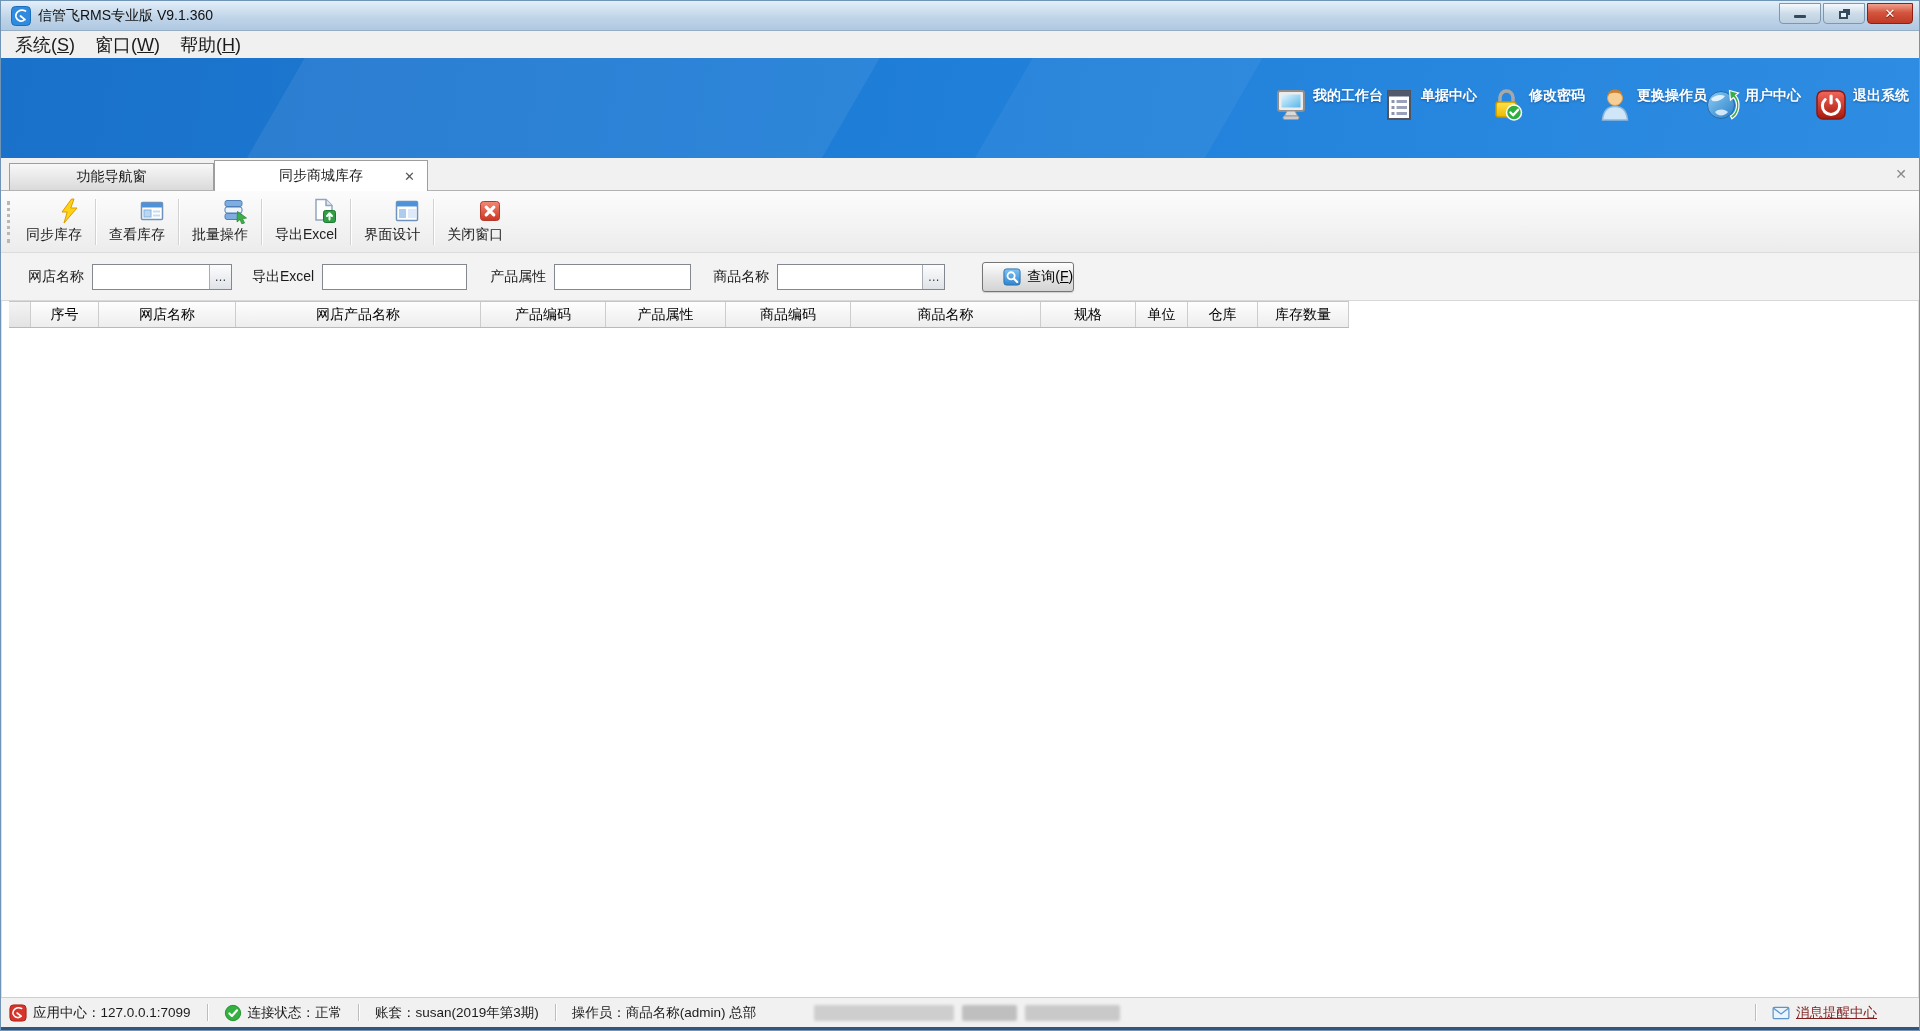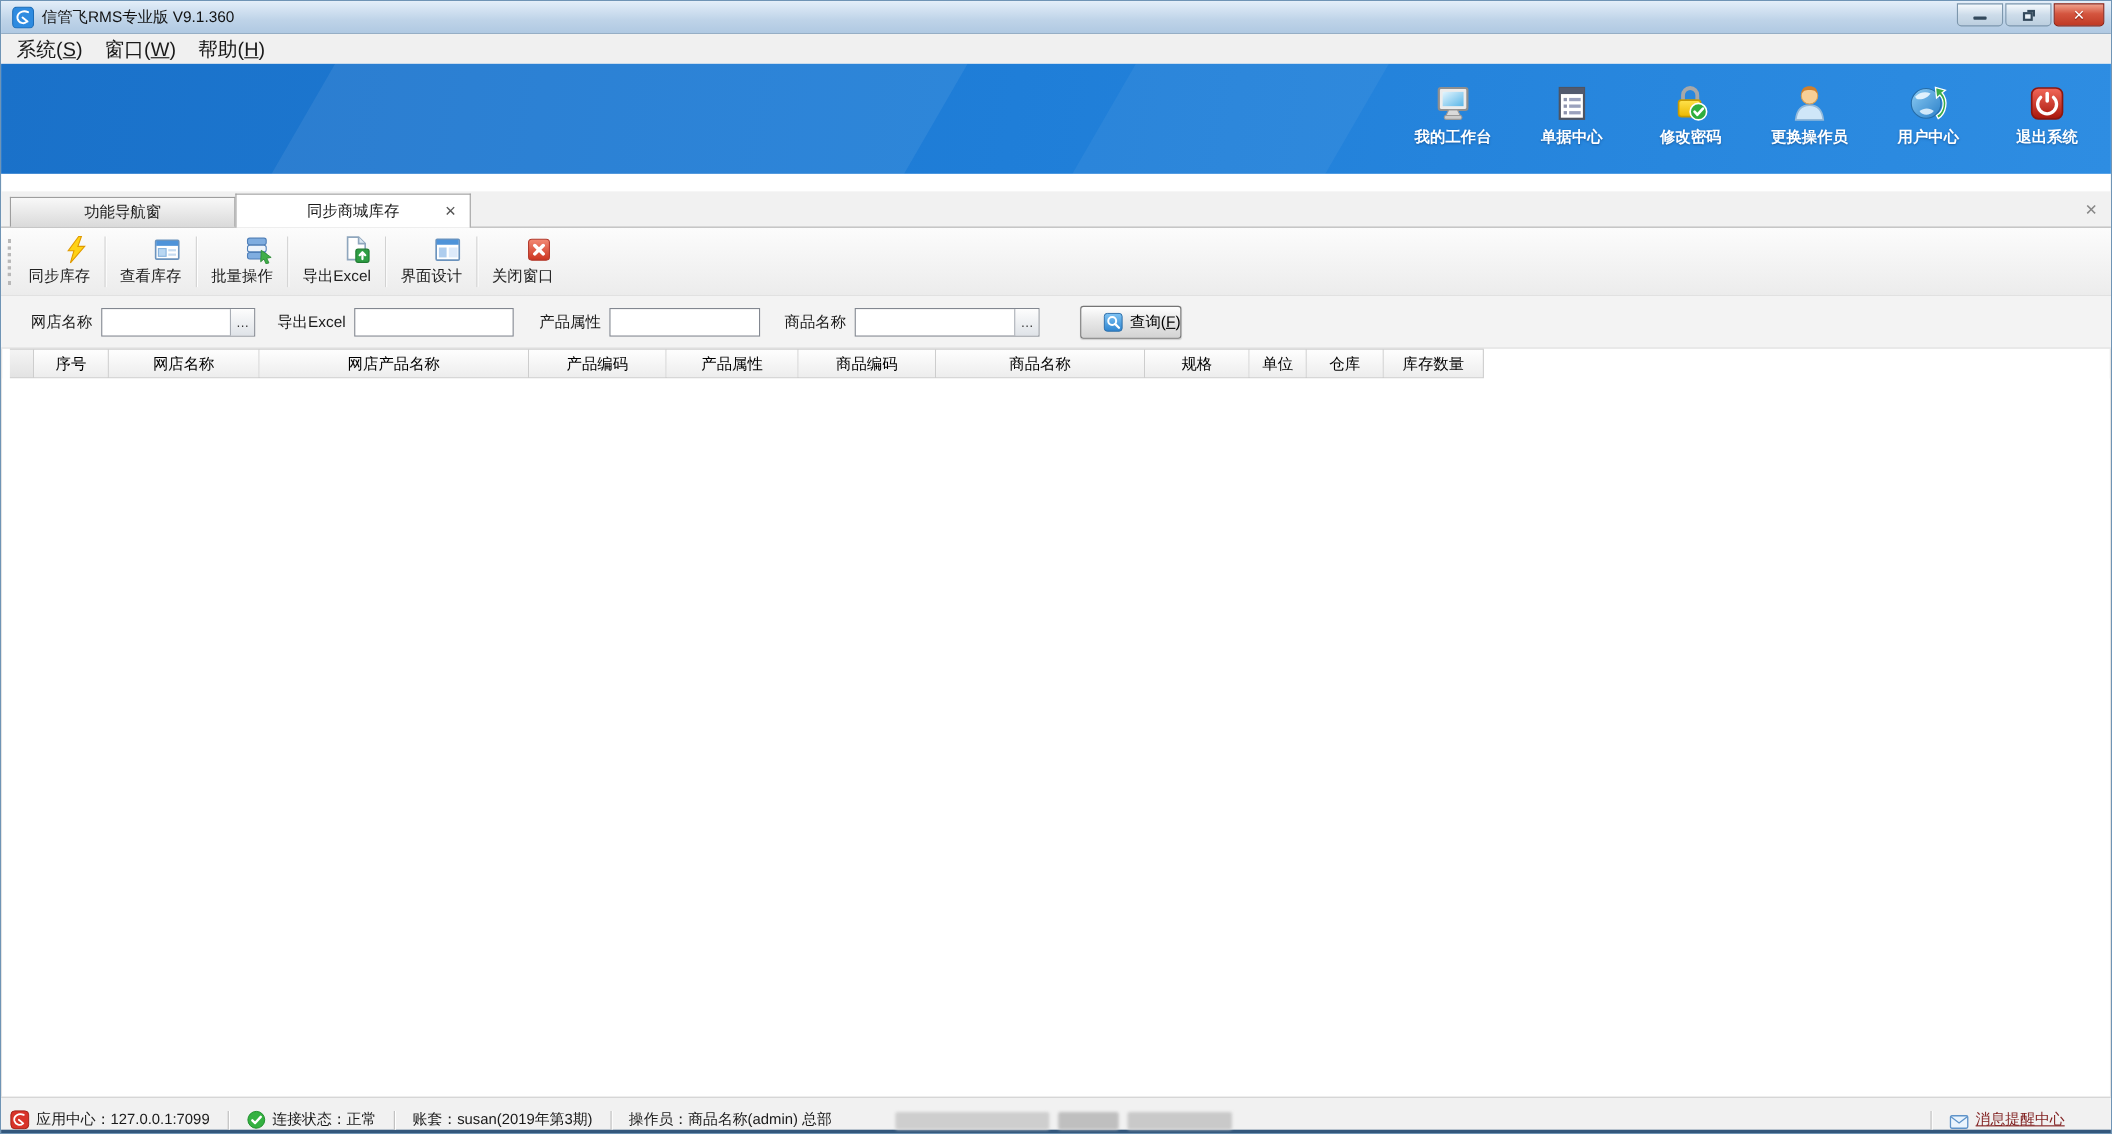--- a/index.html
+++ b/index.html
@@ -26,26 +26,26 @@
   
   .banner { height:100px; flex:0 0 100px; position:relative; overflow:hidden; background:linear-gradient(100deg,#1a71c9 0%,#1f7ed8 48%,#2e8de2 100%); display:flex; align-items:center; }
   .banner::before { content:''; position:absolute; left:14%; top:-40%; width:30%; height:200%; background:rgba(255,255,255,.07); transform:skewX(-30deg); }
   .banner::after { content:''; position:absolute; left:52%; top:-40%; width:12%; height:200%; background:rgba(255,255,255,.05); transform:skewX(-30deg); }
   .brand { display:flex; align-items:center; margin-left:44px; z-index:1; }
   .brand-mark { width:46px; height:42px; margin-right:10px; }
   .brand-name { color:#fff; font-size:36px; font-weight:bold; letter-spacing:2px; text-shadow:0 2px 3px rgba(0,40,90,.35); }
   .brand-dot { color:#fff; font-size:26px; margin:0 10px 0 14px; }
   .slogan { color:#cce818; font-size:23px; font-weight:bold; font-style:italic; text-shadow:0 2px 2px rgba(0,40,90,.3); }
   .quick { margin-left:auto; margin-right:10px; display:flex; align-items:flex-end; gap:12px; z-index:1; padding-bottom:6px; }
-  .qa { width:96px; display:flex; flex-direction:column; align-items:center; gap:4px; cursor:pointer; }
+  .qa { width:96px; display:flex; gap:4px; cursor:pointer; }
   .qa-ico { width:36px; height:36px; display:flex; }
   .qa-label { color:#fff; font-size:14px; font-weight:bold; white-space:nowrap; text-shadow:0 1px 2px rgba(0,40,90,.45); }
 
   
-  .tabstrip { height:33px; flex:0 0 33px; background:#f1f1f1; border-bottom:1px solid #b3b3b3; display:flex; align-items:flex-end; position:relative;margin-top:16px; }
+  .tabstrip { height:33px; flex:0 0 33px; background:#f1f1f1; border-bottom:1px solid #b3b3b3; display:flex; align-items:flex-end; position:relative; }
   .tab { display:flex; align-items:center; justify-content:center; font-size:14px; cursor:pointer; }
   .tab.inactive { width:205px; height:27px; margin-left:8px; background:linear-gradient(#f8f8f8,#dadada); border:1px solid #9e9e9e; border-bottom:none; }
   .tab.active { width:214px; height:31px; background:#fff; border:1px solid #9e9e9e; border-bottom:none; margin-bottom:-1px; position:relative; }
   .tab-x { position:absolute; right:12px; color:#555; font-size:13px; }
   .strip-x { position:absolute; right:12px; top:8px; color:#888; font-size:14px; cursor:pointer; }
 
   
   .toolbar { height:62px; flex:0 0 62px; background:linear-gradient(#fcfcfc,#ececec); border-bottom:1px solid #dcdcdc; display:flex; align-items:center; padding-left:4px; }
   .grip { height:42px; border-left:3px dotted #b8b8b8; margin:0 6px 0 2px; }
   .tb-btn { min-width:74px; padding:3px 10px 4px; display:flex; flex-direction:column; align-items:flex-end; gap:2px; cursor:pointer; border-radius:3px; }
@@ -79,21 +79,21 @@
   .grid-header .gh:nth-child(6){width:120px;}
   .grid-header .gh:nth-child(7){width:125px;}
   .grid-header .gh:nth-child(8){width:190px;}
   .grid-header .gh:nth-child(9){width:95px;}
   .grid-header .gh:nth-child(10){width:52px;}
   .grid-header .gh:nth-child(11){width:70px;}
   .grid-header .gh:nth-child(12){width:91px;}
   .grid-body { flex:1; background:#fff; }
 
   
-  .statusbar { height:33px; flex:0 0 33px; background:#f1f1f1; border-top:1px solid #cfcfcf; border-bottom:3px solid #33577c; display:flex; align-items:flex-end; font-size:13.5px; }
+  .statusbar { height:33px; flex:0 0 33px; background:#f1f1f1; border-top:1px solid #cfcfcf; border-bottom:3px solid #33577c; display:flex; align-items:center; font-size:13.5px; }
   .sb-ico { display:inline-flex; margin-left:8px; }
   .sb-ico.first { margin-left:8px; }
   .sb-text { margin-left:6px; white-space:nowrap; }
   .sb-sep { width:1px; height:17px; background:#bdbdbd; box-shadow:1px 0 0 #fff; margin:0 16px; }
   .redacted { display:flex; gap:8px; margin-left:58px; filter:blur(1.6px); align-items:center; }
   .redacted i { display:block; height:16px; border-radius:2px; background:#c7c7c7; }
   .redacted i:nth-child(1){width:140px; background:#cecece;}
   .redacted i:nth-child(2){width:55px; background:#bfbfbf;}
   .redacted i:nth-child(3){width:95px; background:#c9c9c9;}
   .spacer { flex:1; }

